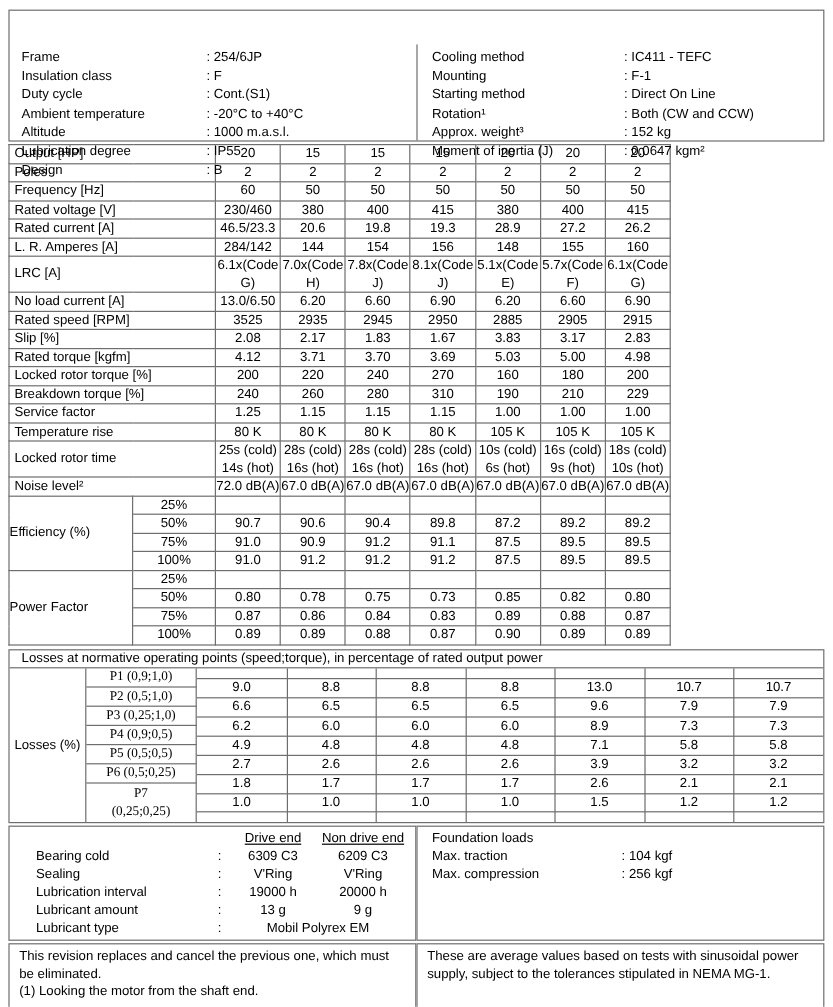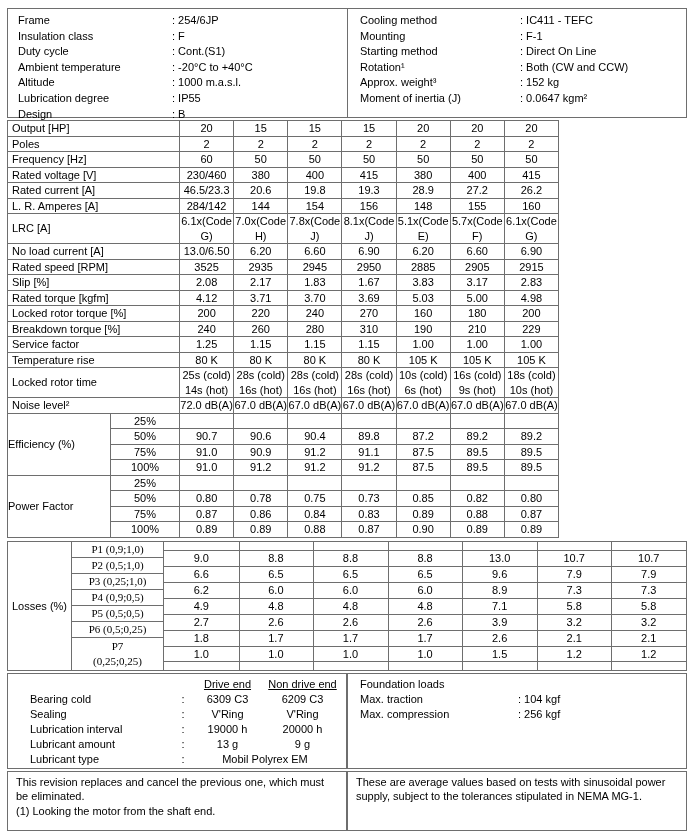--- a/index.html
+++ b/index.html
@@ -7,21 +7,21 @@
   body {
     width:694px; height:839px;
     font-family:"Liberation Sans", sans-serif;
     font-size:11px; color:#000;
   }
   .wrap { padding:8px 7px 0 7px; }
   .box { border:1px solid #6e6e6e; background:#fff; }
 
   
   .info { display:flex; margin-bottom:2px; height:110px; }
-  .half { width:50%; padding:4px 0 0 10px; }
+  .half { width:50%; padding:4px 0 0 10px;margin-top:28px; }
   .half.r { border-left:1px solid #6e6e6e; padding-left:12px; }
   .inforow { display:flex; line-height:15.6px; }
   .inforow .lab-l { width:154px; }
   .inforow .lab-r { width:160px; }
 
   
   table.spec { border-collapse:collapse; width:552px; table-layout:fixed;padding-left:26px; }
   .spec th, .spec td {
     border:1px solid #6e6e6e; font-weight:normal; padding:0;
     line-height:14.5px; height:15px; text-align:center;
@@ -402,20 +402,21 @@
           <td class="cell">0.88</td>
           <td class="cell">0.87</td>
           <td class="cell">0.90</td>
           <td class="cell">0.89</td>
           <td class="cell">0.89</td>
         </tr>
     </tbody>
   </table>
 
   <div class="losses box">
+    <div class="losses-head">Losses at normative operating points (speed;torque), in percentage of rated output power</div>
     <div class="l-flex">
       <div class="l-group">Losses (%)</div>
       <div class="l-labels">
         <div class="l-lab">P1 (0,9;1,0)</div>
         <div class="l-lab">P2 (0,5;1,0)</div>
         <div class="l-lab">P3 (0,25;1,0)</div>
         <div class="l-lab">P4 (0,9;0,5)</div>
         <div class="l-lab">P5 (0,5;0,5)</div>
         <div class="l-lab">P6 (0,5;0,25)</div>
         <div class="l-lab tall">P7

